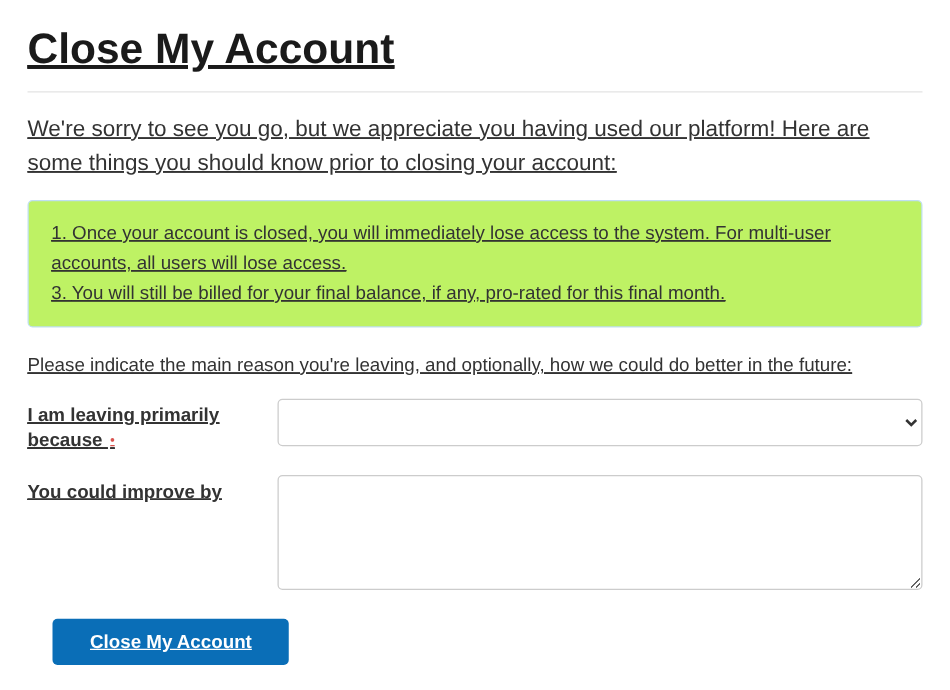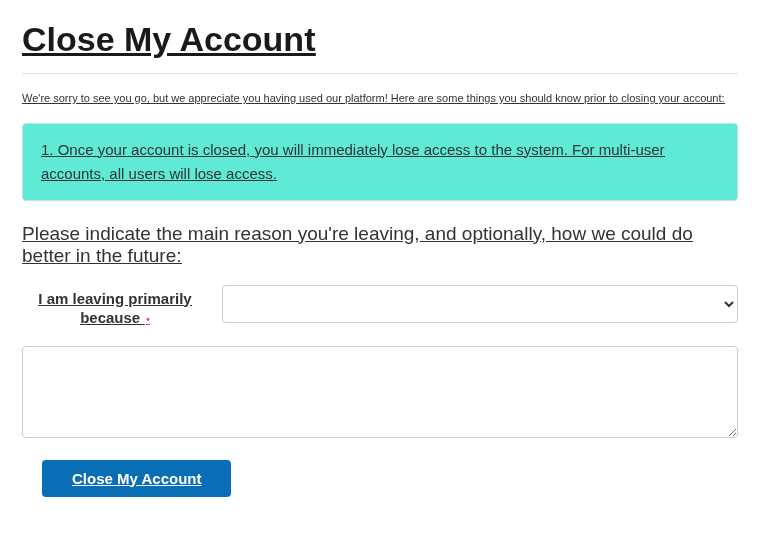--- a/index.html
+++ b/index.html
@@ -20,53 +20,53 @@
       font-weight: 600;
       color: #1a1a1a;
       margin-bottom: 14px;
     }
     hr {
       border: none;
       border-top: 1px solid #e3e3e3;
       margin-bottom: 16px;
     }
     .intro {
-      font-size: 11px;
+      font-size: 18px;
       line-height: 1.5;
       color: #333;
       margin-bottom: 16px;
     }
     .notice-box {
-      background: #5eead4;
+      background: #bef264;
       border: 1px solid #bfdff0;
       border-radius: 4px;
       padding: 14px 18px;
       margin-bottom: 22px;
     }
     .notice-box .item {
       font-size: 15px;
       line-height: 1.6;
       color: #333;
     }
     .notice-box a {
       color: #2176c1;
       text-decoration: none;
     }
     .prompt {
-      font-size: 19px;
+      font-size: 15px;
       color: #333;
       margin-bottom: 18px;
     }
     .form-row {
       display: flex;
       margin-bottom: 18px;
     }
     .form-label {
       width: 200px;
-      text-align: center;
+      text-align: left;
       padding-right: 14px;
       font-size: 15px;
       color: #333;
       font-weight: 600;
       line-height: 1.3;
       padding-top: 4px;
     }
     .form-label .required {
       color: #d9534f;
       font-size: 10px;
@@ -116,37 +116,43 @@
 
 <h1>Close My Account</h1>
 <hr>
 
 <p class="intro">We're sorry to see you go, but we appreciate you having used our platform! Here are some things you should know prior to closing your account:</p>
 
 <div class="notice-box">
   <div class="item">
     <span>1. </span><span>Once your account is closed, you will immediately lose access to the system. For multi-user accounts, all users will lose access.</span>
   </div>
+  <div class="item">
+    <span>3. </span><span>You will still be billed for your final balance, if any, pro-rated for this final month.</span>
+  </div>
 </div>
 
 <p class="prompt">Please indicate the main reason you're leaving, and optionally, how we could do better in the future:</p>
 
 <div class="form-row">
   <div class="form-label">
     <span>I am leaving primarily because</span>
     <span class="required">•</span>
   </div>
   <div class="form-control">
     <select value="">
       <option></option>
     </select>
   </div>
 </div>
 
 <div class="form-row">
+  <div class="form-label">
+    <span>You could improve by</span>
+  </div>
   <div class="form-control">
     <textarea style=""></textarea>
   </div>
 </div>
 
 <div class="submit-row">
   <button class="btn-primary">Close My Account</button>
 </div>
 
 </body></html>

